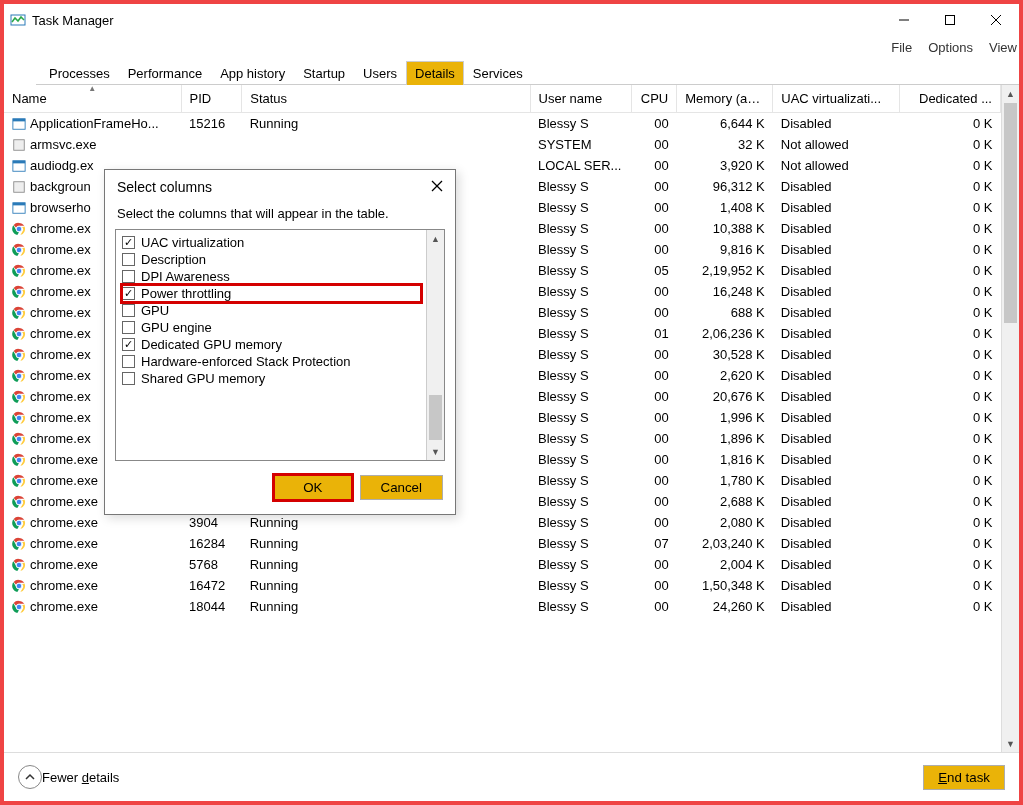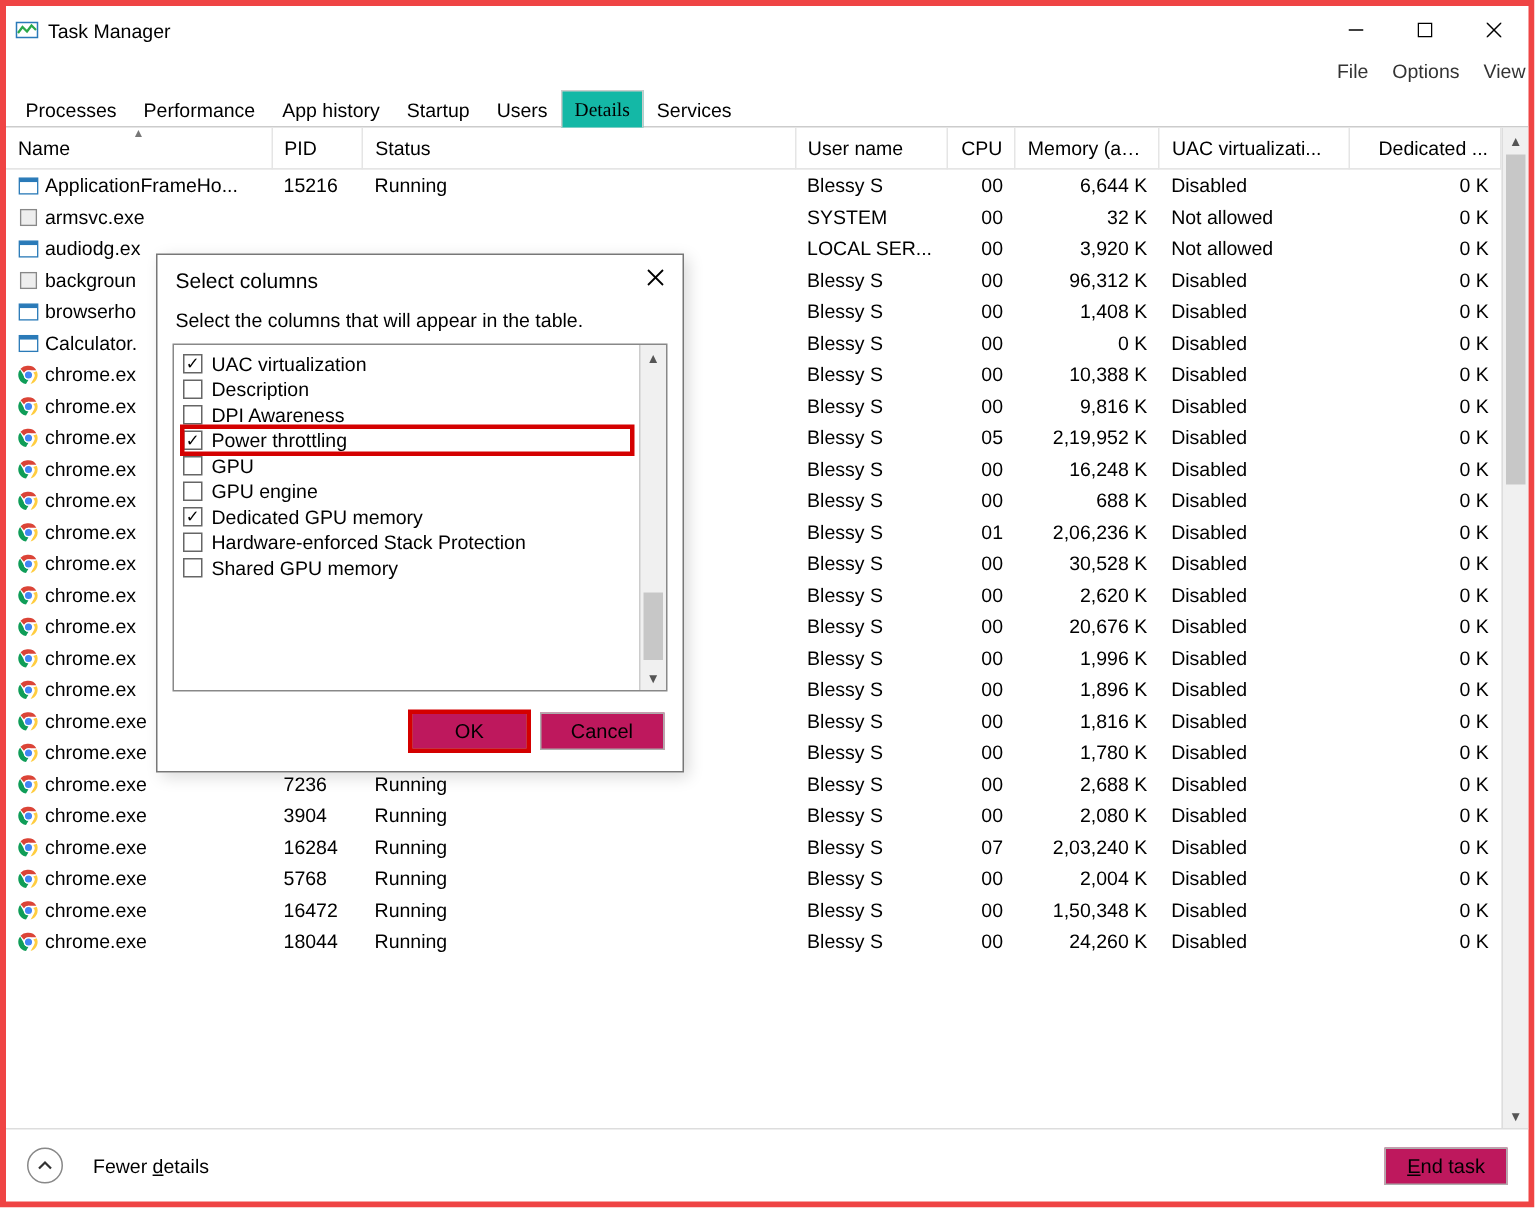--- a/index.html
+++ b/index.html
@@ -7,41 +7,41 @@
   
   .titlebar{height:32px;display:flex;align-items:center;padding-left:6px;}
   .titlebar .app-icon{width:16px;height:16px;margin-right:6px;}
   .titlebar .title{flex:0 0 auto;color:#000;}
   .titlebar .spacer{flex:1;}
   .titlebar .winbtn{width:46px;height:32px;display:flex;align-items:center;justify-content:center;color:#555;}
   
   .menubar{height:22px;display:flex;align-items:center;padding-left:8px;gap:12px;color:#333;justify-content:flex-end;}
   .menubar span{padding:0 2px;}
   
-  .tabstrip{height:26px;display:flex;align-items:flex-end;border-bottom:1px solid #ccc;padding-left:4px;gap:0;}
+  .tabstrip{height:26px;display:flex;align-items:flex-end;border-bottom:1px solid #ccc;padding-left:4px;gap:0;margin-left:32px;}
   .tab{padding:4px 8px;border:1px solid transparent;border-bottom:none;color:#000;position:relative;bottom:-1px;}
-  .tab.active{border-color:#ccc;background:#14b8a6;font-family:Liberation Serif, serif;}
+  .tab.active{border-color:#ccc;background:#eab308;}
   
   .tablewrap{flex:1;display:flex;overflow:hidden;border-bottom:1px solid #ddd;}
   .table{flex:1;overflow:hidden;}
   table{border-collapse:collapse;width:100%;table-layout:fixed;}
   th{font-weight:normal;text-align:left;padding:6px 8px;border-right:1px solid #e5e5e5;border-bottom:1px solid #e5e5e5;white-space:nowrap;overflow:hidden;text-overflow:ellipsis;position:relative;}
   th .sort{font-size:8px;color:#777;position:absolute;left:50%;top:-1px;transform:translateX(-50%);}
   td{padding:3px 8px;white-space:nowrap;overflow:hidden;text-overflow:ellipsis;}
   td.num{text-align:right;}
   .proc-icon{display:inline-block;width:14px;height:14px;vertical-align:-3px;margin-right:4px;}
   .vscroll{width:17px;background:#f0f0f0;border-left:1px solid #ddd;position:relative;}
   .vscroll .thumb{position:absolute;left:2px;right:2px;top:18px;height:220px;background:#c7c7c7;}
   .vscroll .arrow{position:absolute;left:0;right:0;height:17px;display:flex;align-items:center;justify-content:center;color:#555;font-size:9px;}
   .vscroll .arrow.up{top:0;} .vscroll .arrow.dn{bottom:0;}
   
   .footer{height:48px;display:flex;align-items:center;padding:0 14px;justify-content:space-between;}
-  .fewer{display:flex;align-items:center;gap:20px;}
+  .fewer{display:flex;align-items:center;gap:0;}
   .fewer .circ{width:22px;height:22px;border:1px solid #888;border-radius:50%;display:flex;align-items:center;justify-content:center;color:#444;}
-  .btn{background:#be185d;border:1px solid #adadad;padding:4px 14px;}
+  .btn{background:#eab308;border:1px solid #adadad;padding:4px 14px;}
   
   .dialog{position:absolute;left:100px;top:165px;width:350px;background:#fff;border:1px solid #777;box-shadow:3px 3px 10px rgba(0,0,0,0.15);}
   .dlg-title{display:flex;align-items:center;justify-content:space-between;padding:8px 12px 4px 12px;font-size:14px;}
   .dlg-close{font-size:16px;color:#333;}
   .dlg-msg{padding:6px 12px 8px 12px;}
   .dlg-list{margin:0 10px;border:1px solid #888;height:230px;position:relative;overflow:hidden;}
   .dlg-list .inner{position:absolute;inset:0 17px 0 0;padding:4px 6px;}
   .opt{display:flex;align-items:center;gap:6px;padding:1px 0;font-size:13px;}
   .cb{width:13px;height:13px;border:1px solid #666;display:inline-flex;align-items:center;justify-content:center;font-size:11px;color:#000;box-sizing:border-box;}
   .dlg-scroll{position:absolute;right:0;top:0;bottom:0;width:17px;background:#f0f0f0;border-left:1px solid #ccc;}
@@ -184,33 +184,20 @@
               <td></td>
               <td></td>
               <td>Blessy S</td>
               <td class="num">00</td>
               <td class="num">1,408 K</td>
               <td>Disabled</td>
               <td class="num">0 K</td>
             </tr>
             <tr>
               <td><span class="proc-icon"><svg viewBox="0 0 16 16">
-                    <rect x="1" y="2" width="14" height="12" fill="#fff" stroke="#2a7ab8"></rect>
-                    <rect x="1" y="2" width="14" height="3" fill="#2a7ab8"></rect>
-                  </svg></span>Calculator.</td>
-              <td></td>
-              <td></td>
-              <td>Blessy S</td>
-              <td class="num">00</td>
-              <td class="num">0 K</td>
-              <td>Disabled</td>
-              <td class="num">0 K</td>
-            </tr>
-            <tr>
-              <td><span class="proc-icon"><svg viewBox="0 0 16 16">
                     <circle cx="8" cy="8" r="7" fill="#fff"></circle>
                     <path d="M8 1a7 7 0 0 1 6 3.4H8a3.6 3.6 0 0 0-3.3 2.1L1.9 3.3A7 7 0 0 1 8 1z" fill="#db4437"></path>
                     <path d="M14.3 5.1A7 7 0 0 1 9.6 14.8l2.5-4.3A3.6 3.6 0 0 0 11.6 6l2.7-.9z" fill="#ffcd40"></path>
                     <path d="M1.6 3.8l2.8 4.8A3.6 3.6 0 0 0 8 11.6l-1.9 3.3A7 7 0 0 1 1.6 3.8z" fill="#0f9d58"></path>
                     <circle cx="8" cy="8" r="3.2" fill="#4285f4" stroke="#fff" stroke-width="1"></circle>
                   </svg></span>chrome.ex</td>
               <td></td>
               <td></td>
               <td>Blessy S</td>
               <td class="num">00</td>

